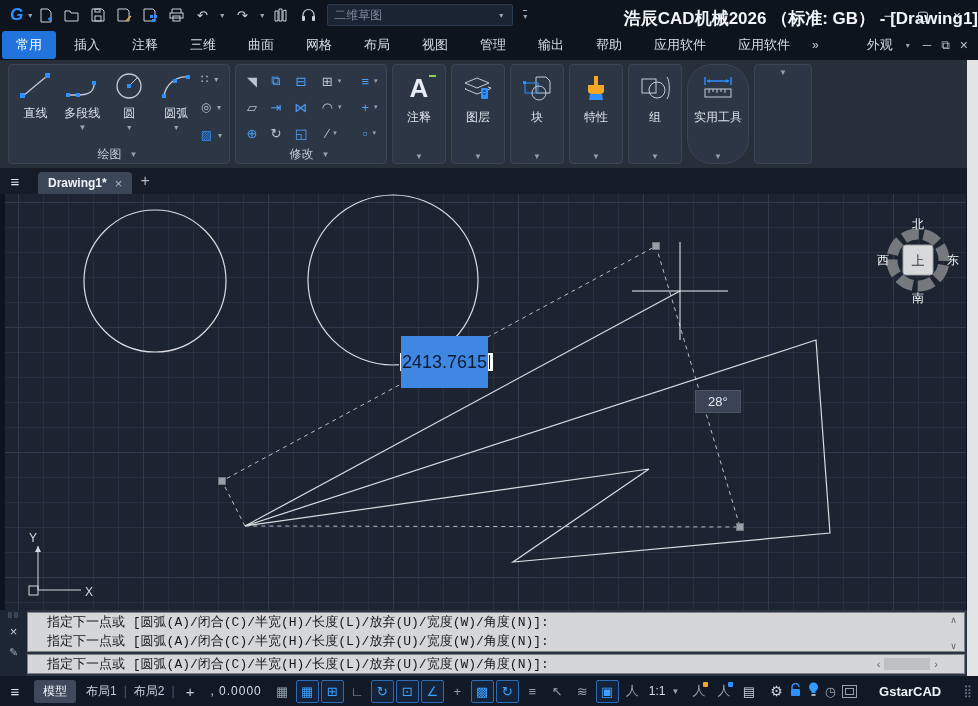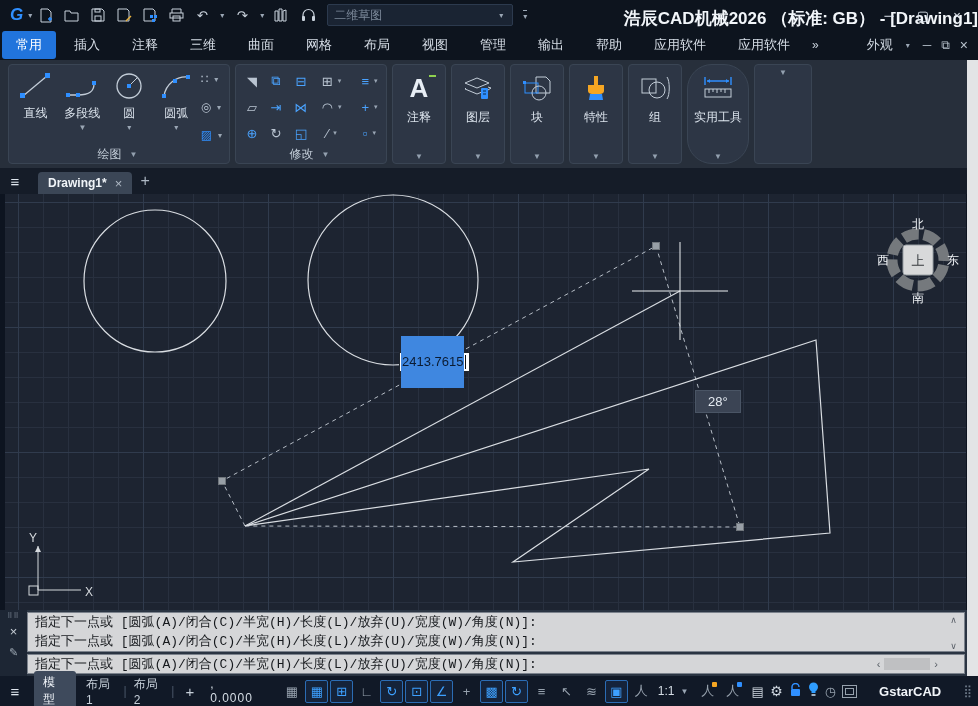--- a/index.html
+++ b/index.html
@@ -74,54 +74,54 @@
       linear-gradient(#28303f 1px,transparent 1px),linear-gradient(90deg,#28303f 1px,transparent 1px);
     background-size:125px 125px,125px 125px,25px 25px,25px 25px;
     background-position:13px 8px,13px 8px,13px 8px,13px 8px;}
   .geo{position:absolute;left:0;top:0;}
   .geo .solid{fill:none;stroke:#d9dde2;stroke-width:1.2;}
   .geo .dashed{fill:none;stroke:#b7bec7;stroke-width:1;stroke-dasharray:4 4;}
   .geo .grip{fill:#989fa6;stroke:#70767c;}
   .geo .cross{stroke:#eef1f4;stroke-width:1;}
   .dyninput{left:394px;top:158px;height:18px;background:#fff;border:1px solid #20262e;
             display:flex;align-items:center;padding:0 3px 0 1px;}
-  .dyninput .sel{background:#3f87e0;color:#0b1c33;font-size:13px;padding:18px 1px;line-height:16px;}
+  .dyninput .sel{background:#3f87e0;color:#0b1c33;font-size:18px;padding:18px 1px;line-height:16px;}
   .dyninput .caretbar{width:1px;height:14px;background:#111;margin-left:1px;}
   .cantip{background:#3b4454;border:1px solid #525e6f;color:#e4eaf1;font-size:13px;
           display:flex;align-items:center;gap:10px;padding:2px 8px;}
   .keyhint{width:15px;height:13px;border:1px solid #8b949f;background:#2c3441;color:#cfd7e0;
            font-size:9px;display:flex;align-items:center;justify-content:center;}
   .angletip{left:690px;top:196px;background:#3b4454;border:1px solid #4a5565;color:#e4eaf1;
             font-size:13px;padding:3px 12px;}
 
   
   .cmd{top:610px;left:0;right:0;height:66px;background:#2a3442;border-right:11px solid #e3e4e6;box-sizing:border-box;}
   .cmdstrip{position:absolute;left:0;top:0;width:27px;height:66px;background:#1d2634;display:flex;
             flex-direction:column;align-items:center;color:#c7ced6;}
   .cmdstrip .grip{font-size:7px;letter-spacing:1px;color:#8b96a3;margin-top:2px;}
   .cmdstrip .xi{font-size:13px;margin-top:4px;}
   .cmdstrip .pi{font-size:11px;margin-top:7px;color:#9aa5b0;}
   .cmdbox{position:absolute;left:27px;top:2px;right:2px;height:40px;background:#d5d6d8;border:1px solid #7b828c;box-sizing:border-box;}
   .cmdline{height:19px;line-height:19px;font-family:"Liberation Mono","DejaVu Sans Mono",monospace;
-           font-size:13px;color:#15181c;padding-left:7px;white-space:nowrap;overflow:hidden;}
+           font-size:13px;color:#15181c;padding-left:19px;white-space:nowrap;overflow:hidden;}
   .cmdactive{position:absolute;left:27px;top:44px;right:2px;height:20px;background:#d5d6d8;border:1px solid #7b828c;box-sizing:border-box;}
   .vscrollbtns{position:absolute;right:3px;top:2px;width:15px;height:36px;display:flex;flex-direction:column;
                align-items:center;justify-content:space-between;color:#5a6068;font-size:9px;}
   .hscroll{position:absolute;right:26px;top:2px;height:14px;display:flex;align-items:center;gap:4px;color:#5a6068;font-size:11px;}
   .hthumb{width:46px;height:12px;background:#bfc0c2;}
 
   
   .status{top:676px;left:0;right:0;height:30px;background:#111927;display:flex;align-items:center;
           color:#c6cfd9;font-size:12px;}
   .sburger{width:30px;text-align:center;font-size:15px;color:#dfe6ee;}
   .spill{background:#3e4a5c;border-radius:3px;padding:3px 9px;color:#eef2f7;margin:13px 4px;}
   .slay{padding:3px 6px;color:#c6cfd9;}
   .ssep{color:#4a5668;margin:0 1px;}
   .splus{font-size:15px;color:#c6cfd9;padding:0 10px;}
-  .scoords{color:#d5dde5;margin:0 18px 0 6px;letter-spacing:1px;}
+  .scoords{color:#d5dde5;margin:0 8px 0 6px;letter-spacing:1px;}
   .sic{width:21px;height:21px;display:flex;align-items:center;justify-content:center;margin:0 1px;
        font-size:13px;color:#96a1ad;border:1px solid transparent;border-radius:2px;position:relative;}
   .sic.on{color:#3da0ff;border-color:#2b6cb4;background:#15233a;}
   .sic .badge{position:absolute;right:1px;top:1px;width:5px;height:5px;border-radius:1px;}
   .sscale{margin:0 4px;display:flex;align-items:center;gap:3px;color:#d5dde5;}
   .srights{margin-left:auto;display:flex;align-items:center;gap:6px;margin-right:6px;}
   .sgear{font-size:14px;color:#cfd7e0;}
   .sbrand{font-size:13px;font-weight:bold;color:#f0f4f8;margin:0 16px;}
   .sgrip{color:#6d7988;font-size:12px;}
   .sclock{color:#96a1ad;font-size:13px;}

